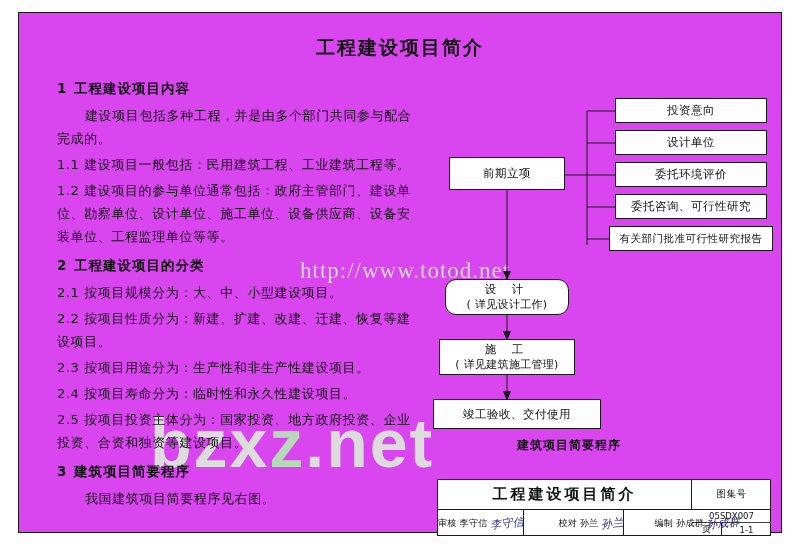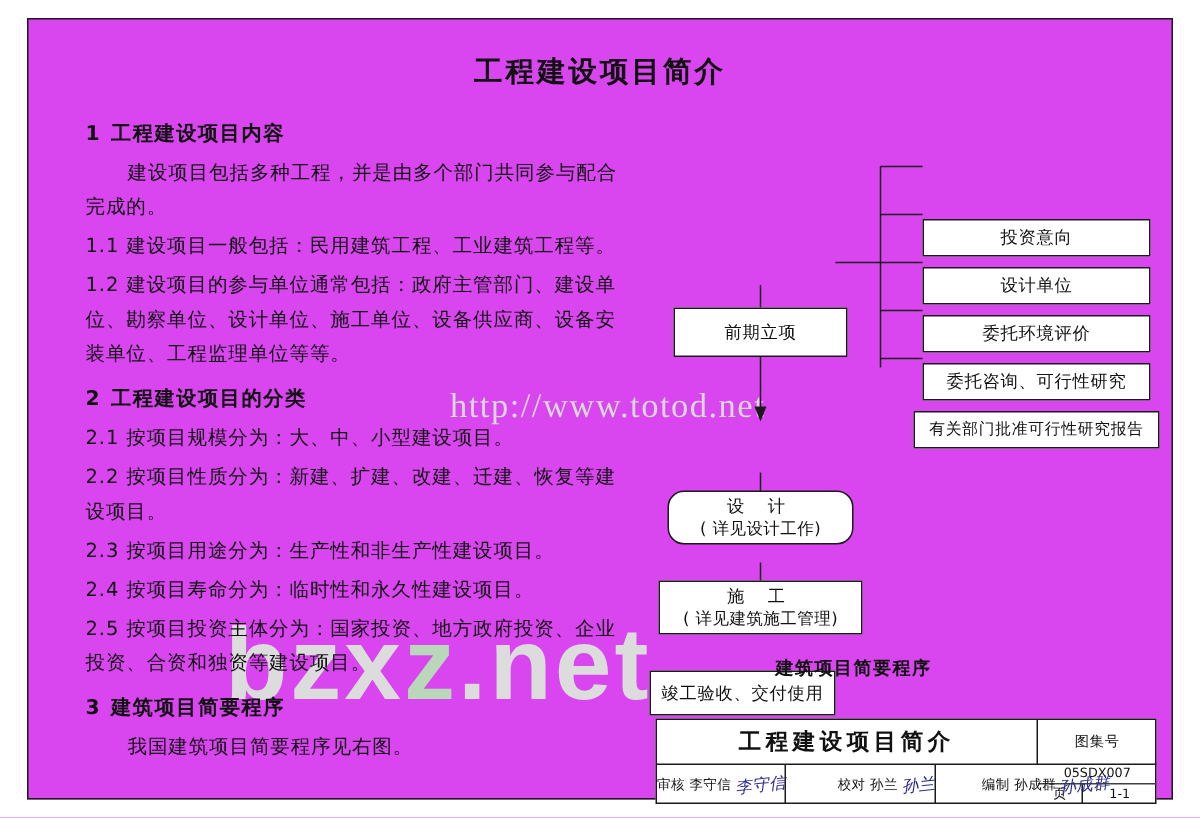--- a/index.html
+++ b/index.html
@@ -100,21 +100,20 @@
     border: 1px solid #1a1a1a;
     background: #fff;
     display: flex;
     align-items: center;
     justify-content: center;
     text-align: center;
     font-size: 11.5px;
     letter-spacing: 0.5px;
     line-height: 15px;
     padding: 2px 3px;
-    margin-top: 48px;
   }
   .node.two-line { flex-direction: column; }
   .node .l1 { letter-spacing: 6px; }
   .node .l2 { font-size: 11px; letter-spacing: 0.3px; }
   svg.conn { position: absolute; left: 0; top: 0; overflow: visible; }
 
   #flow-caption {
     position: absolute;
     left: 400px; top: 424px;
     width: 300px;
@@ -266,21 +265,21 @@
     <div class="node two-line" style="left:26px; top:186px; width:124px; height:36px;border-radius:11px;">
       <span class="l1">设  计</span>
       <span class="l2">( 详见设计工作)</span>
     </div>
 
     <div class="node two-line" style="left:20px; top:246px; width:136px; height:36px;">
       <span class="l1">施  工</span>
       <span class="l2">( 详见建筑施工管理)</span>
     </div>
 
-    <div class="node" style="left:14px; top:306px; width:124px; height:30px;">
+    <div class="node" style="left:14px; top:306px; width:168px; height:30px;">
       <span>竣工验收、交付使用</span>
     </div>
 
     <div class="node" style="left:196px; top:5px; width:152px; height:25px;">
       <span>投资意向</span>
     </div>
     <div class="node" style="left:196px; top:37px; width:152px; height:25px;">
       <span>设计单位</span>
     </div>
     <div class="node" style="left:196px; top:69px; width:152px; height:25px;">

